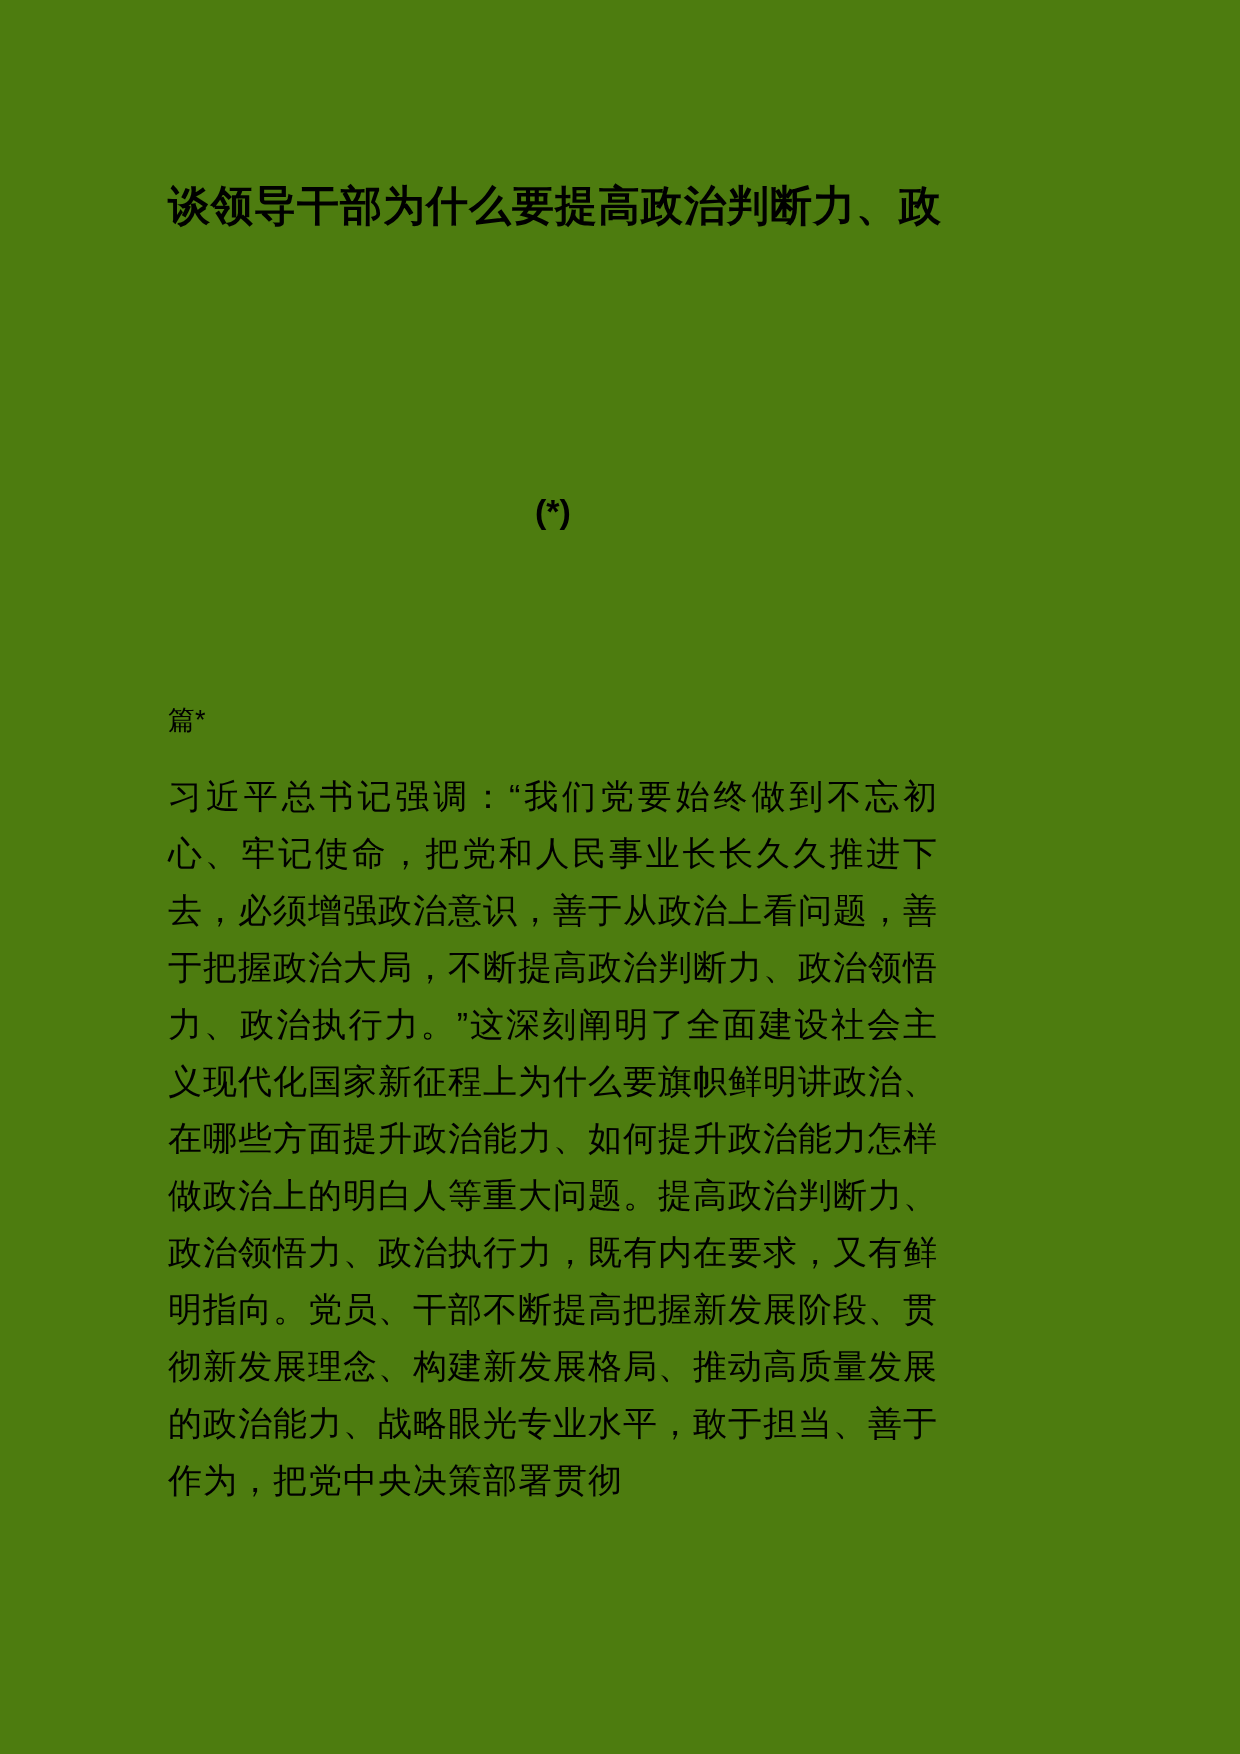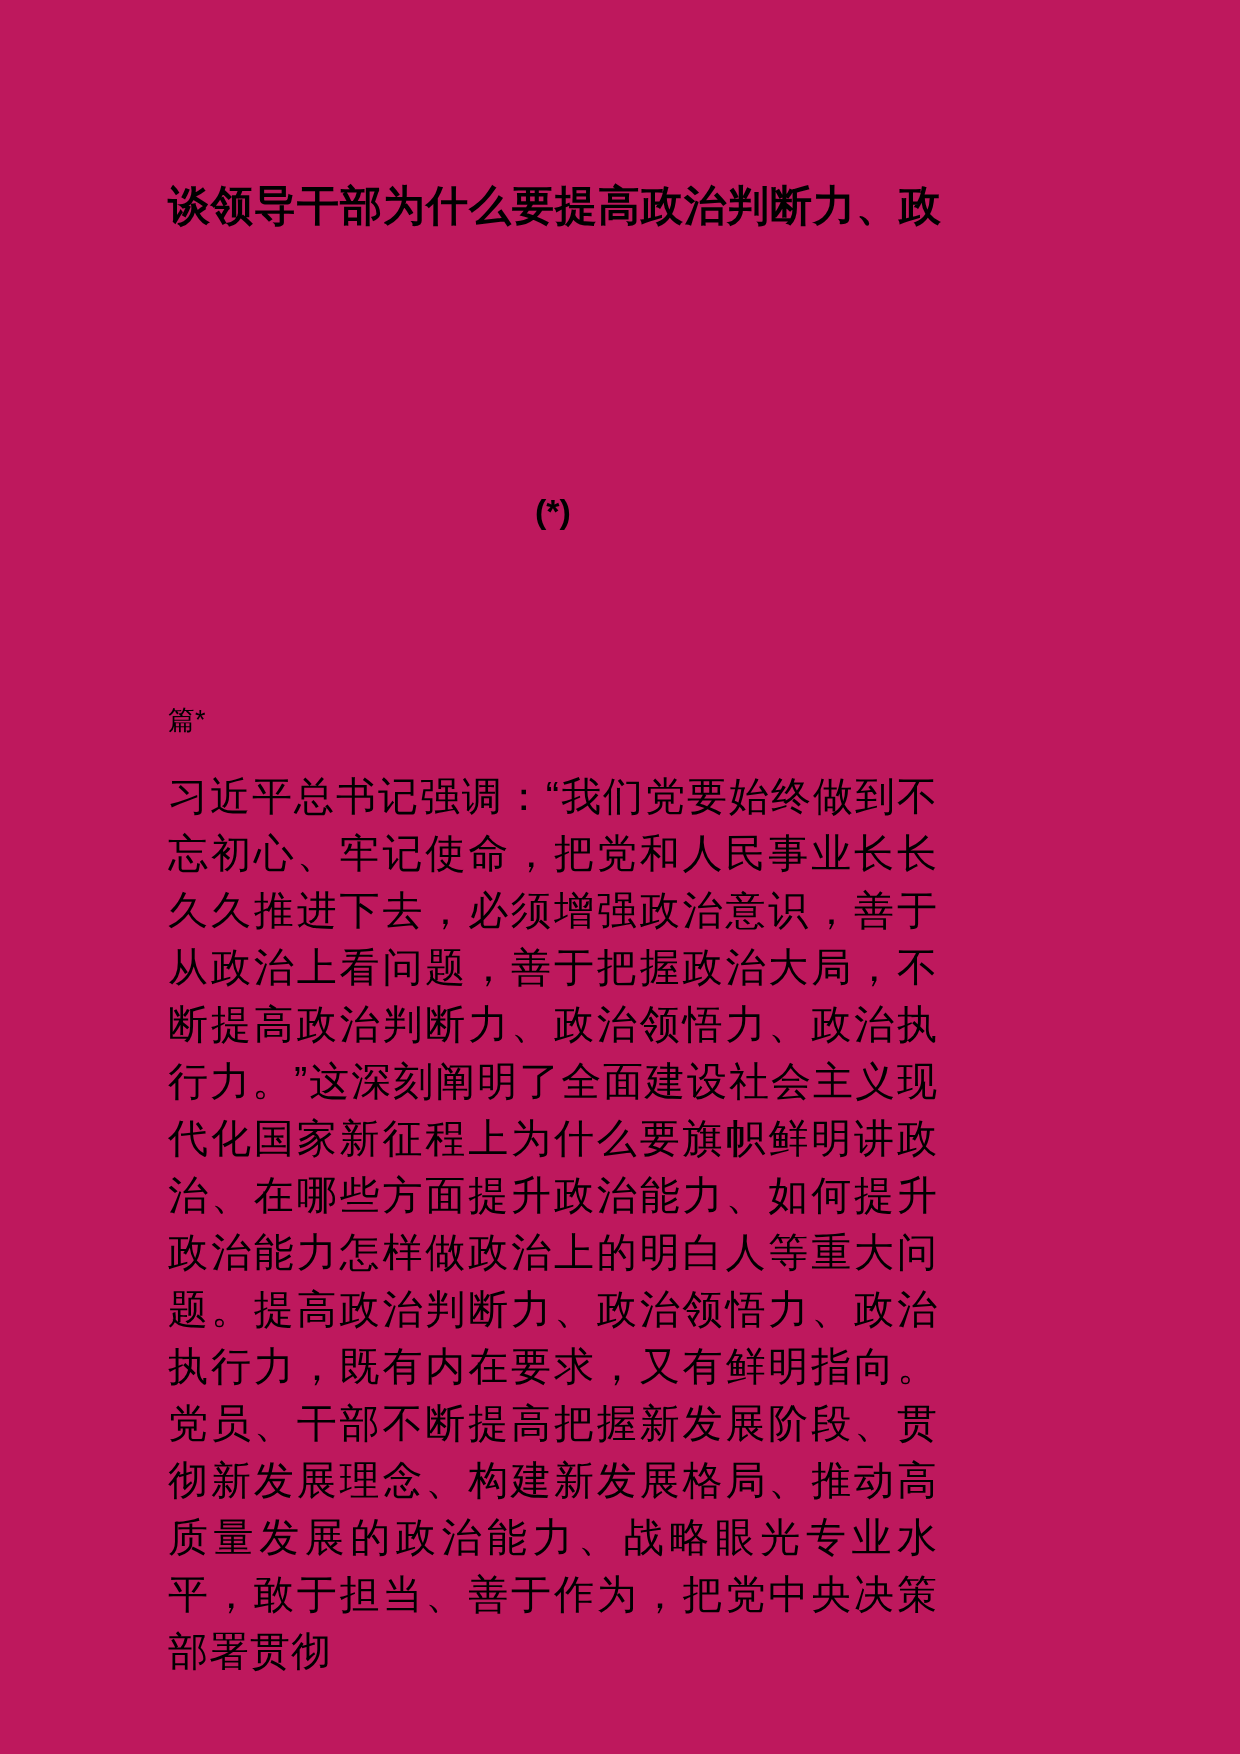--- a/index.html
+++ b/index.html
@@ -10,21 +10,21 @@
   body {
     width: 1240px;
     height: 1754px;
     font-family: "Liberation Sans", "DejaVu Sans", sans-serif;
     color: #000000;
   }
   .page {
     position: relative;
     width: 1240px;
     height: 1754px;
-    background: #be185d;
+    background: #4d7c0f;
     overflow: hidden;
   }
   .content {
     position: absolute;
     left: 168px;
     top: 0;
     width: 770px;
     height: 1754px;
   }
   .doc-title {
@@ -64,21 +64,21 @@
     font-size: 27px;
     line-height: 40px;
     color: #000000;
   }
   .body-paragraph {
     position: absolute;
     top: 768px;
     left: 0;
     width: 770px;
     margin: 0;
-    font-size: 40px;
+    font-size: 34px;
     line-height: 57px;
     letter-spacing: 1px;
     text-align: justify;
     color: #000000;
     word-break: break-all;
   }
 </style>
 </head>
 <body>
 

